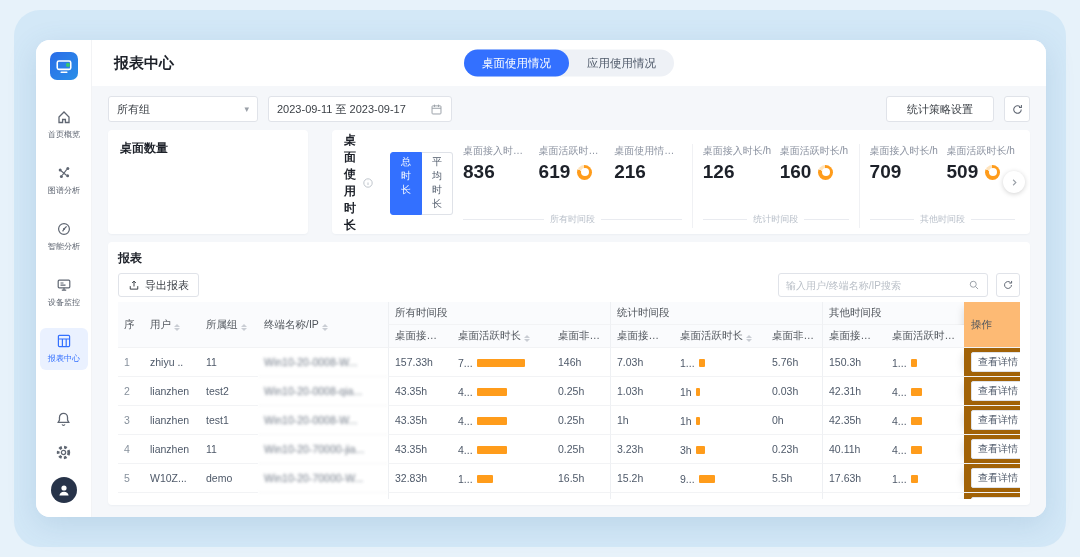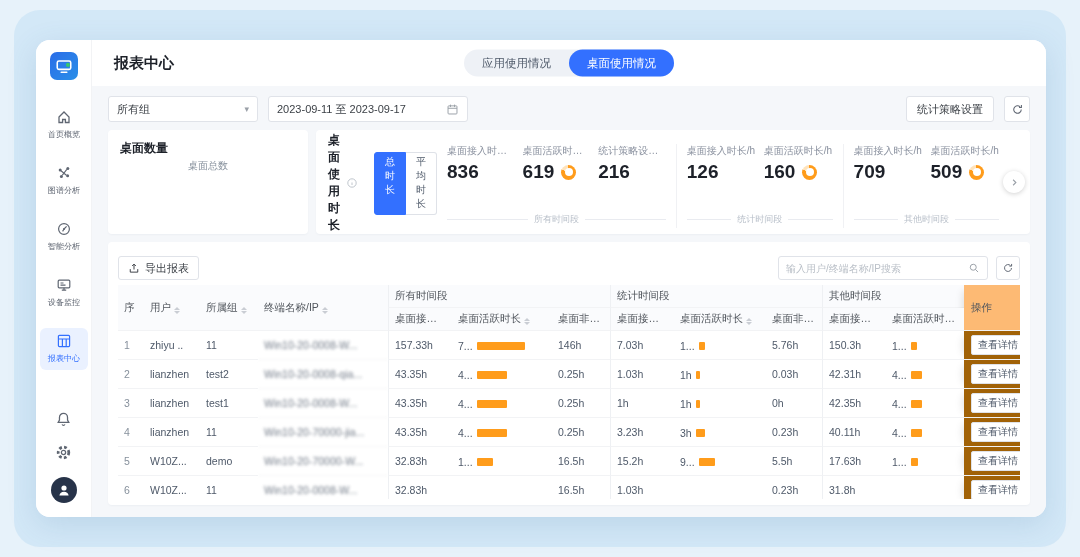--- a/index.html
+++ b/index.html
@@ -36,29 +36,29 @@
   .tab { font-size:11.5px; padding:6px 18px; border-radius:16px; color:#4e5969; cursor:pointer; white-space:nowrap; }
   .tab.active { background:#3370ff; color:#fff; }
 
   .content { flex:1; min-height:0; display:flex; flex-direction:column; padding:10px 16px 12px; gap:8px; }
 
   
   .toolbar { display:flex; align-items:flex-end; gap:10px; flex-shrink:0; }
   .tb-field { height:26px; background:#fff; border:1px solid #e0e3e9; border-radius:3px; display:flex;
               align-items:center; padding:0 8px; font-size:11px; color:#3a3f45; gap:6px; cursor:pointer; }
   .tb-select { width:150px; justify-content:space-between; }
-  .tb-date { width:200px; justify-content:space-between; }
+  .tb-date { width:184px; justify-content:space-between; }
   .caret { color:#9aa0a8; font-size:9px; }
   .tb-spacer { flex:1; }
   .tb-btn { height:26px; background:#fff; border:1px solid #e0e3e9; border-radius:3px; font-size:11px;
-            color:#3a3f45; padding:0 10px; cursor:pointer; display:flex; align-items:center; }
+            color:#3a3f45; padding:0 20px; cursor:pointer; display:flex; align-items:center; }
   .icon-btn { width:26px; justify-content:center; padding:0; color:#5f6672; }
 
   
-  .cards-row { display:flex; gap:8px; flex-shrink:0; height:104px; }
+  .cards-row { display:flex; gap:24px; flex-shrink:0; height:104px; }
   .card { background:#fff; border-radius:4px; box-shadow:0 1px 2px rgba(30,50,80,.04); }
   .count-card { width:200px; padding:10px 12px; display:flex; flex-direction:column; }
   .card-title { font-size:12px; font-weight:700; color:#1d2129; }
   .count-value { text-align:center; font-size:26px; font-weight:700; color:#1d2129; margin-top:6px; letter-spacing:1px; }
   .count-cap { text-align:center; font-size:10px; color:#86909c; margin-top:2px; }
 
   .usage-card { flex:1; min-width:0; padding:8px 12px 6px; position:relative; display:flex; flex-direction:row; }
   .usage-head { display:flex; align-items:center; gap:6px; }
   .info-ic { color:#b9bfc7; display:flex; }
   .toggle-grp { display:flex; margin-left:10px; }
@@ -202,22 +202,22 @@
             <path d="M3.4 13.6a4.7 4.7 0 0 1 9.2 0z" fill="#fff"></path>
           </svg>
       </span>
     </div>
   </div>
 
   <div class="main">
     <div class="hdr">
       <span class="hdr-title">报表中心</span>
       <div class="tabs">
+          <div class="tab active">桌面使用情况</div>
           <div class="tab">应用使用情况</div>
-          <div class="tab active">桌面使用情况</div>
         </div>
     </div>
 
     <div class="content">
 
       <div class="toolbar">
         <div class="tb-field tb-select">
           <span>所有组</span>
           <span class="caret">▾</span>
         </div>
@@ -236,21 +236,20 @@
           <svg width="13" height="13" viewBox="0 0 16 16" fill="none" stroke="currentColor" stroke-width="1.3">
               <path d="M12.6 8a4.6 4.6 0 1 1-1.4-3.3"></path>
               <path d="M12.8 2.6v2.9H9.9"></path>
             </svg>
         </button>
       </div>
 
       <div class="cards-row">
         <div class="card count-card">
           <span class="card-title">桌面数量</span>
-          <div class="count-cap">桌面总数</div>
         </div>
 
         <div class="card usage-card">
           <div class="usage-head">
             <span class="card-title">桌面使用时长</span>
             <span class="info-ic">
               <svg width="12" height="12" viewBox="0 0 16 16" fill="none" stroke="currentColor" stroke-width="1.2">
                   <circle cx="8" cy="8" r="5.6"></circle>
                   <path d="M8 7.3v3.4M8 5v.2"></path>
                 </svg>
@@ -270,21 +269,21 @@
                     </div>
                   </div>
                   <div class="metric">
                     <div class="mlabel">桌面活跃时长/h</div>
                     <div class="mvrow">
                       <span class="mval">619</span>
                       <span class="donut"></span>
                     </div>
                   </div>
                   <div class="metric">
-                    <div class="mlabel">统计策略设置/h</div>
+                    <div class="mlabel">桌面使用情况/h</div>
                     <div class="mvrow">
                       <span class="mval">216</span>
                     </div>
                   </div>
                 </div>
                 <div class="mcaption">
                   <span class="cline"></span>
                   <span class="clabel">所有时间段</span>
                   <span class="cline"></span>
                 </div>
@@ -336,20 +335,21 @@
             </div>
           <div class="scroll-arrow">
             <svg width="11" height="11" viewBox="0 0 16 16" fill="none" stroke="currentColor" stroke-width="1.6">
                 <path d="M6 4l4 4-4 4"></path>
               </svg>
           </div>
         </div>
       </div>
 
       <div class="card report-card">
+        <span class="card-title">报表</span>
         <div class="report-actions">
           <button class="export-btn">
             <svg width="12" height="12" viewBox="0 0 16 16" fill="none" stroke="currentColor" stroke-width="1.3">
                 <path d="M8 10V3M5.5 5.3L8 2.8l2.5 2.5"></path>
                 <path d="M3 9.5v4h10v-4"></path>
               </svg>
             <span>导出报表</span>
           </button>
           <div class="ra-spacer"></div>
           <div class="search">

